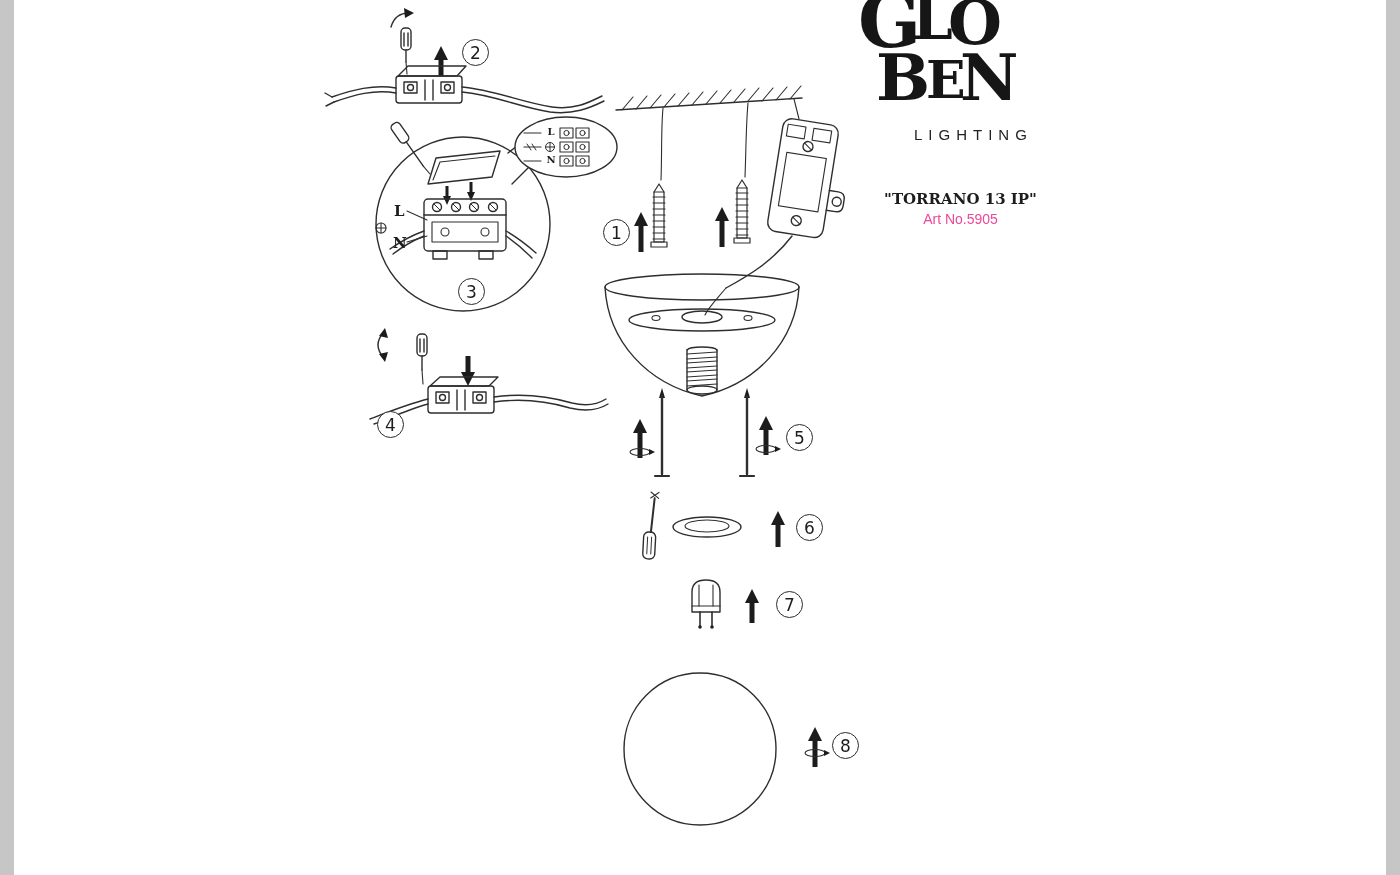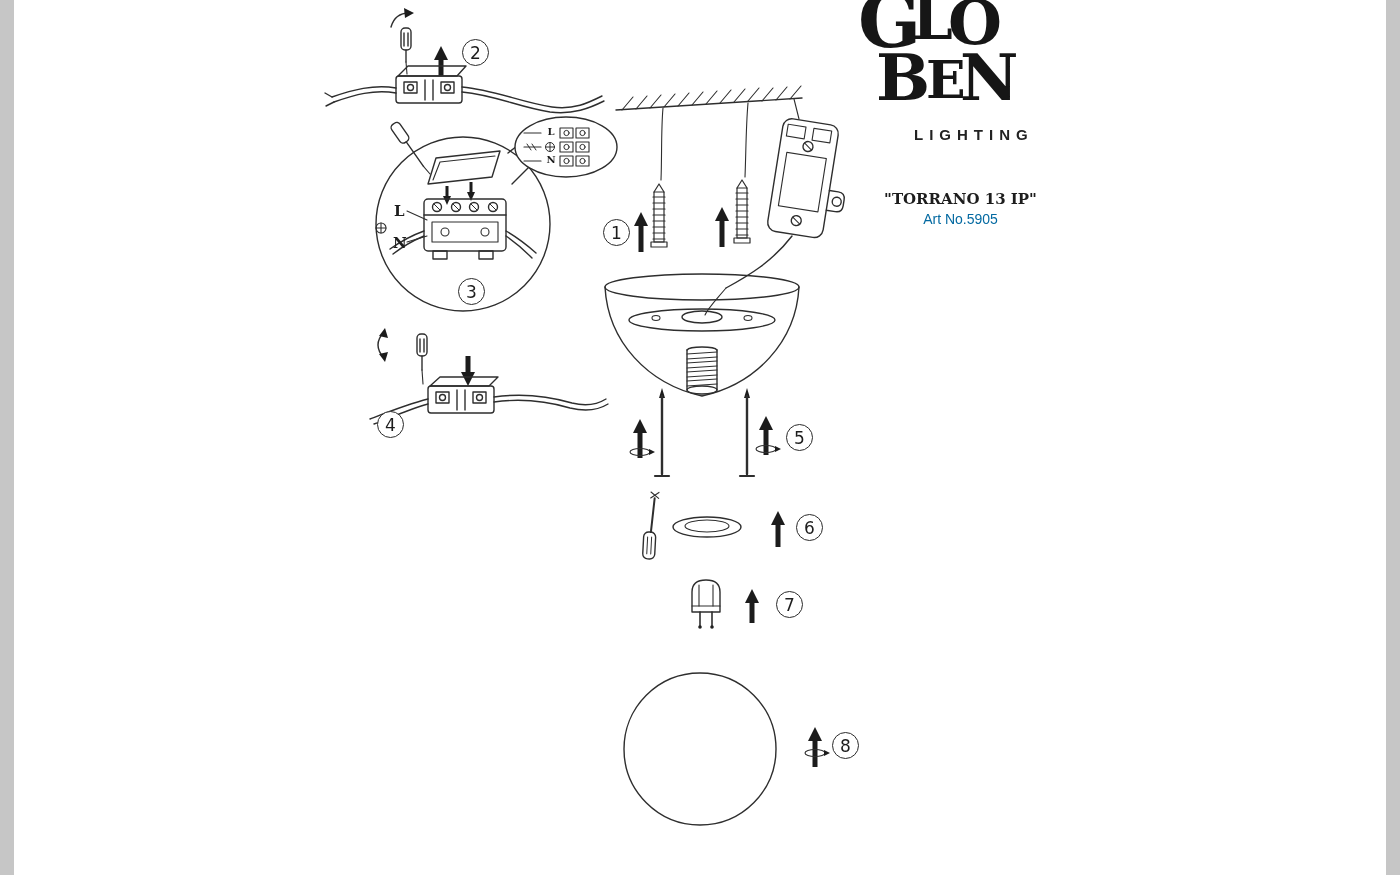--- a/index.html
+++ b/index.html
@@ -19,29 +19,29 @@
   }
   .lbl {
     position:absolute; font-family:"DejaVu Serif", serif; font-weight:700; color:#1d1d1d;
   }
   .logo { position:absolute; left:854px; top:0; width:170px; height:160px; color:#161616; }
   .logo .letter {
     position:absolute; font-family:"DejaVu Serif", serif; font-weight:700; line-height:1;
   }
   .logo .sub {
     position:absolute; left:60px; top:126px; font-size:15px; letter-spacing:6px;
-    font-weight:700; color:#222; font-family:"Liberation Sans", sans-serif;
+    font-weight:400; color:#222; font-family:"Liberation Sans", sans-serif;
   }
   .product-name {
     position:absolute; left:858px; top:190px; width:205px; text-align:center;
     font-family:"DejaVu Serif", serif; font-weight:700; font-size:15px; color:#1d1d1d;
   }
   .product-art {
     position:absolute; left:858px; top:211px; width:205px; text-align:center;
-    font-size:14px; color:#0369a1;
+    font-size:14px; color:#ec4899;
   }
   .inset-lbl { position:absolute; width:14px; text-align:center;
     font-family:"DejaVu Serif", serif; font-weight:700; font-size:10px; color:#1d1d1d; }
 </style>
 </head>
 <body>
 
 <div class="edge left"></div>
 <div class="edge right"></div>
 

